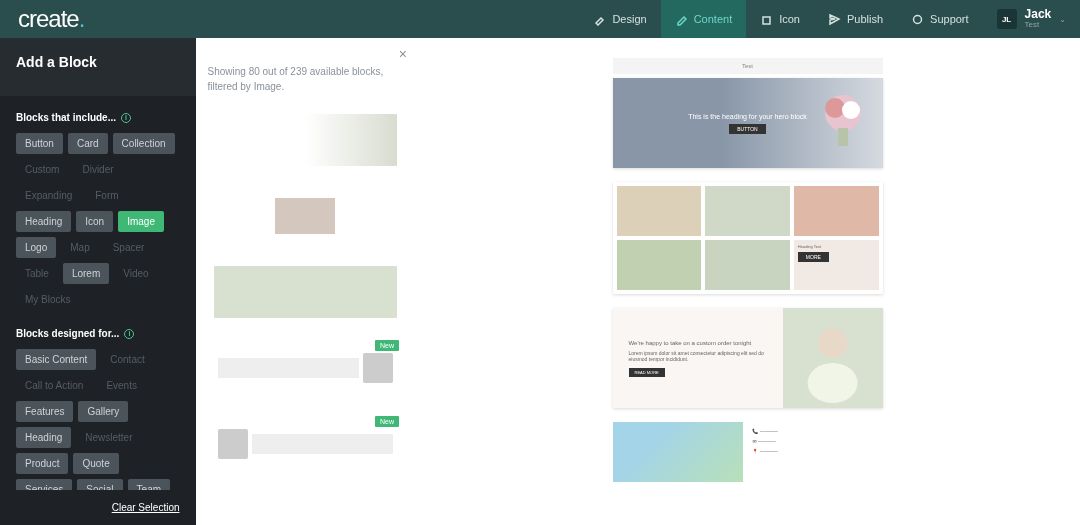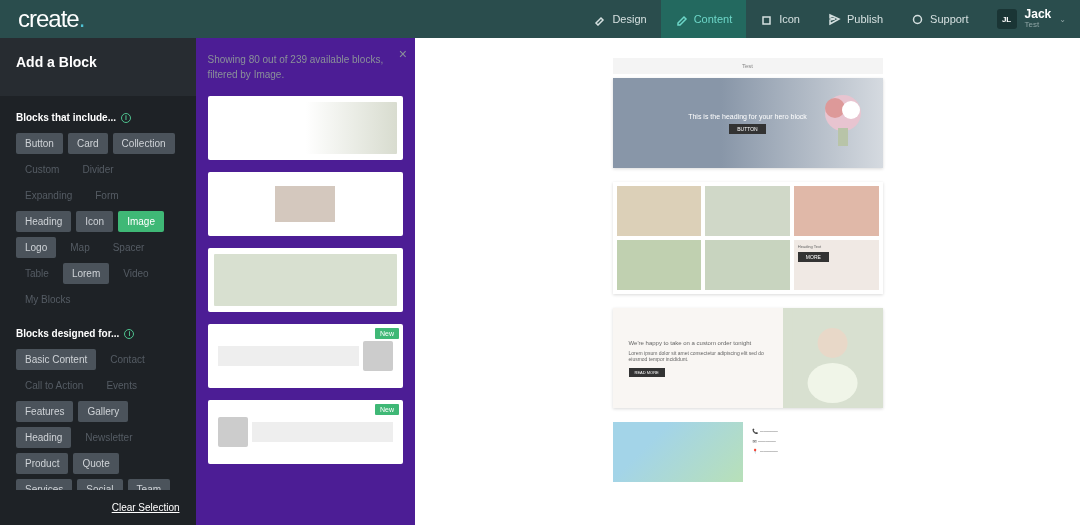--- a/index.html
+++ b/index.html
@@ -25,21 +25,21 @@
 .filters-desc{color:#8a9199;font-size:10px;line-height:1.5}
 .filters-body{padding:16px;flex:1;overflow:auto}
 .sect-h{color:#fff;font-size:10px;font-weight:bold;margin-bottom:10px;display:flex;align-items:center;gap:5px}
 .info{width:10px;height:10px;border:1px solid #4fc38f;border-radius:50%;color:#4fc38f;font-size:7px;display:flex;align-items:center;justify-content:center}
 .chips{display:flex;flex-wrap:wrap;gap:5px;margin-bottom:18px}
 .chip{padding:5px 9px;border-radius:2px;font-size:10px;cursor:pointer;color:#cfd3d7}
 .chip.sel{background:#4b535b}
 .chip.dim{color:#555c64}
 .chip.green{background:#3fb876;color:#fff}
 .clear{text-align:right;padding:12px 16px;color:#fff;font-size:10px;text-decoration:underline;cursor:pointer}
-.thumbs{width:239px;background:#4c1d95;padding:14px 12px;overflow-y:auto;position:relative}
+.thumbs{width:239px;background:#ffffff;padding:26px 12px;overflow-y:auto;position:relative}
 .thumbs::-webkit-scrollbar{width:6px}
 .thumbs::-webkit-scrollbar-thumb{background:#555;border-radius:3px}
 .close{position:absolute;top:8px;right:8px;color:#8a9199;font-size:14px;cursor:pointer;z-index:5}
 .results{color:#8a9199;font-size:10px;line-height:1.5;margin-bottom:14px}
 .thumb{background:#fff;border-radius:2px;margin-bottom:12px;position:relative;padding:6px;cursor:pointer}
 .thumb-inner{height:52px;background:#e8ece5;border-radius:1px}
 .badge{position:absolute;top:4px;right:4px;background:#3fb876;color:#fff;font-size:7px;padding:2px 5px;border-radius:1px}
 .canvas{flex:1;background:#fff;overflow-y:auto;padding:20px 0;display:flex;flex-direction:column;align-items:center;gap:14px}
 .blk{width:270px;box-shadow:0 1px 3px rgba(0,0,0,.15)}
 .hero{height:90px;background:linear-gradient(90deg,#8896a8 40%,#d5dae0 100%);position:relative;display:flex;align-items:center;justify-content:center}

